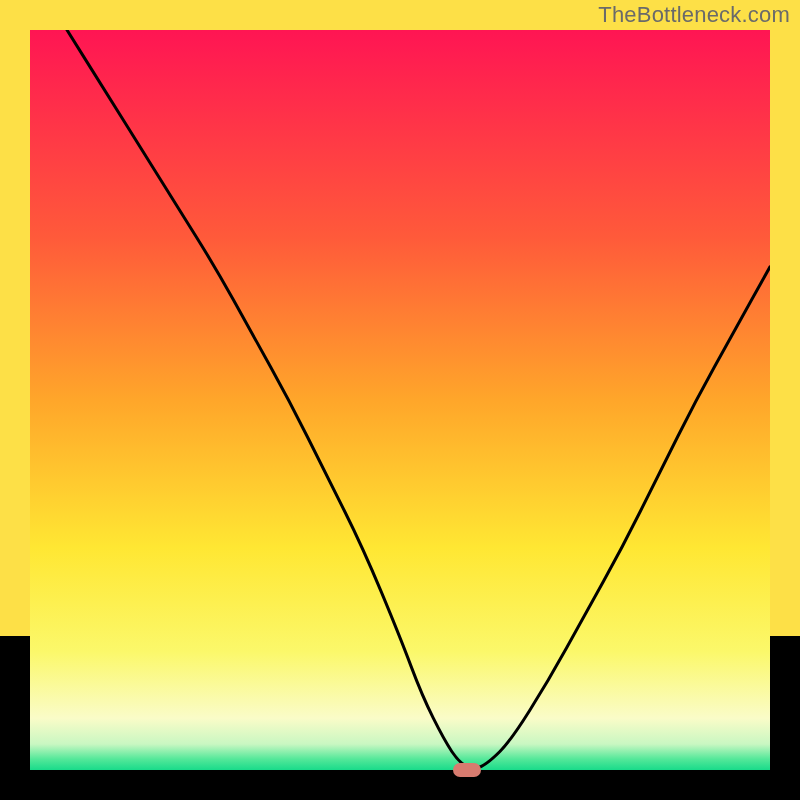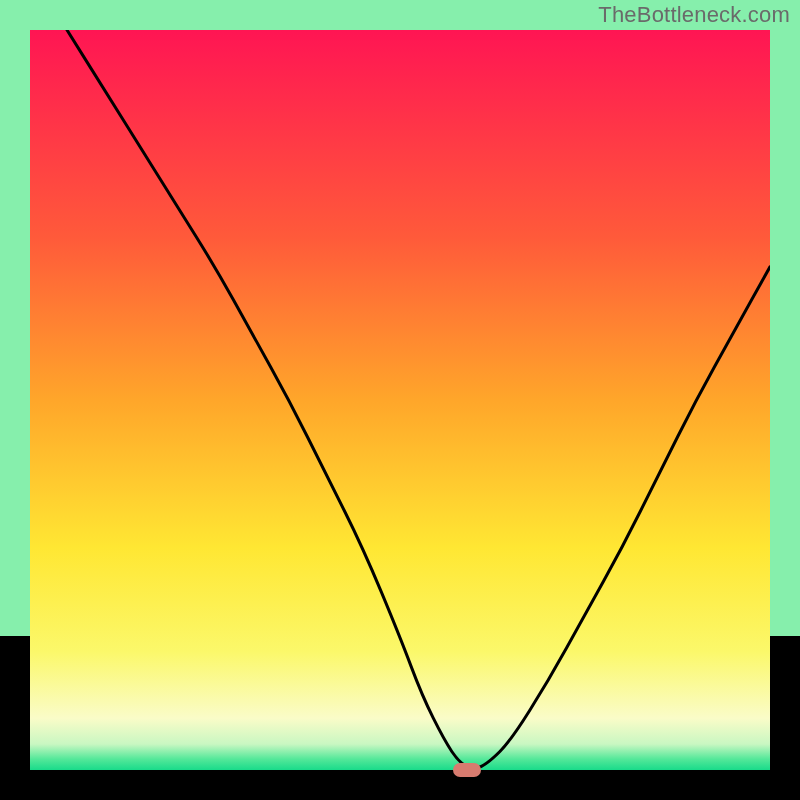--- a/index.html
+++ b/index.html
@@ -8,21 +8,21 @@
     width: 800px;
     height: 800px;
     background: #000;
     font-family: Arial, Helvetica, sans-serif;
     overflow: hidden;
   }
   .frame {
     position: relative;
     width: 800px;
     height: 636px;
-    background: #86efac;
+    background: #fde047;
   }
   .watermark {
     position: absolute;
     top: 2px;
     right: 10px;
     color: #6a6a6a;
     font-size: 22px;
     font-weight: 500;
     z-index: 10;
     letter-spacing: 0.2px;

